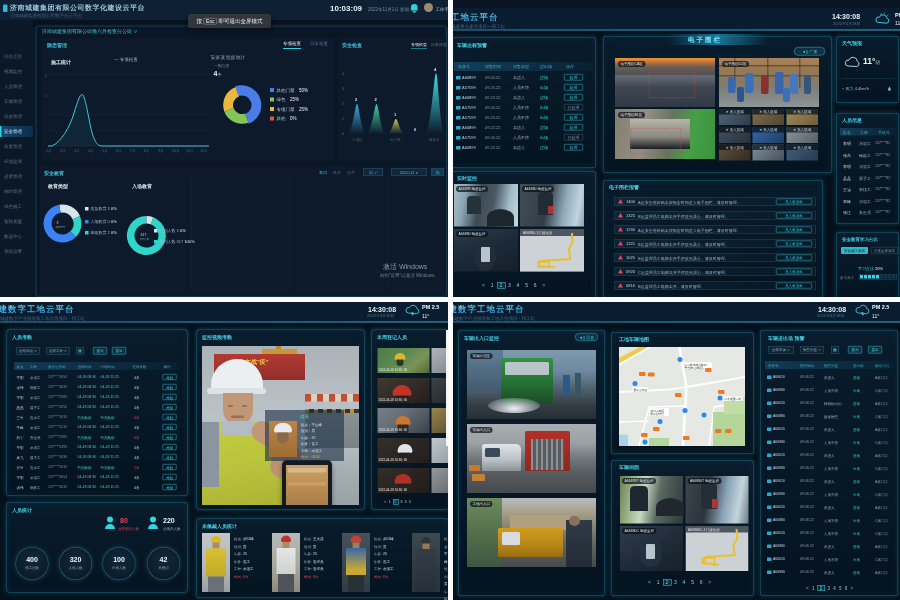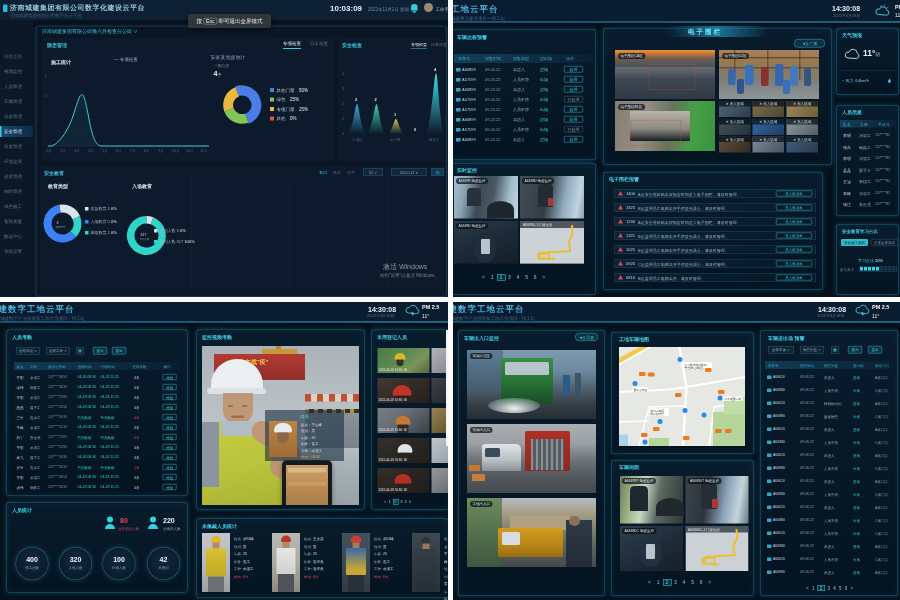--- a/index.html
+++ b/index.html
@@ -184,21 +184,21 @@
 <div class="ab" style="left:308px;top:480px;width:7px;height:7px;background:#2fd5c9"></div>
 <div class="ab" style="left:319px;top:478px;font-size:8px;color:#9fb4c4">实到人数 317 <span style="color:#e8f0f6">100%</span></div>
 <div class="ab" style="left:382px;top:356px;width:1px;height:226px;background:rgba(34,56,80,.5)"></div>
 <div class="ab" style="left:578px;top:356px;width:1px;height:226px;background:rgba(34,56,80,.5)"></div>
 <div class="ab" style="left:774px;top:356px;width:1px;height:226px;background:rgba(34,56,80,.5)"></div>
 <div class="ab" style="left:766px;top:524px;font-size:14px;color:#8a9aa8">激活 Windows</div>
 <div class="ab" style="left:760px;top:544px;font-size:9px;color:#70808e">转到"设置"以激活 Windows。</div>
 
 </div>
     </div>
-<div class="q" style="left:450px;top:0">
+<div class="q" style="left:450px;top:8px">
       <div class="s" id="q2" style="background:#05101b">
 <div class="ab" style="left:2px;top:6px;font-size:17px;font-weight:bold;letter-spacing:2px;background:linear-gradient(180deg,#7ae6f2,#2b8fd8);-webkit-background-clip:text;-webkit-text-fill-color:transparent;z-index:3">工地云平台</div>
 <div class="ab" style="left:2px;top:30px;font-size:9px;color:#49647c;z-index:3">城建重点建设项目一期工程</div>
 <div class="ab" style="left:0;top:0;width:900px;height:44px;background:#0a1c30"></div>
 <div class="ab" style="left:0;top:43px;width:900px;height:2px;background:linear-gradient(90deg,rgba(40,150,200,.9),rgba(60,190,230,.9))"></div>
 <div class="ab" style="left:764px;top:8px;font-size:14px;font-weight:bold;color:#e8f2f8">14:30:08</div>
 <div class="ab" style="left:766px;top:26px;font-size:8px;color:#5d7486">2022年4月18日</div>
 <svg class="ab" style="left:848px;top:8px" width="34" height="28" viewBox="0 0 34 28">
           <path d="M9 21 a5.5 5.5 0 1 1 1.8-10.8 A8 8 0 0 1 26 12.5 a5 5 0 0 1-1 9.8 Z" fill="none" stroke="#4fd8ee" stroke-width="1.8"></path>
           <path d="M13 6 l2-4 M20 5 l1-4 M26 8 l3-3" stroke="#4fd8ee" stroke-width="1" fill="none"></path>

